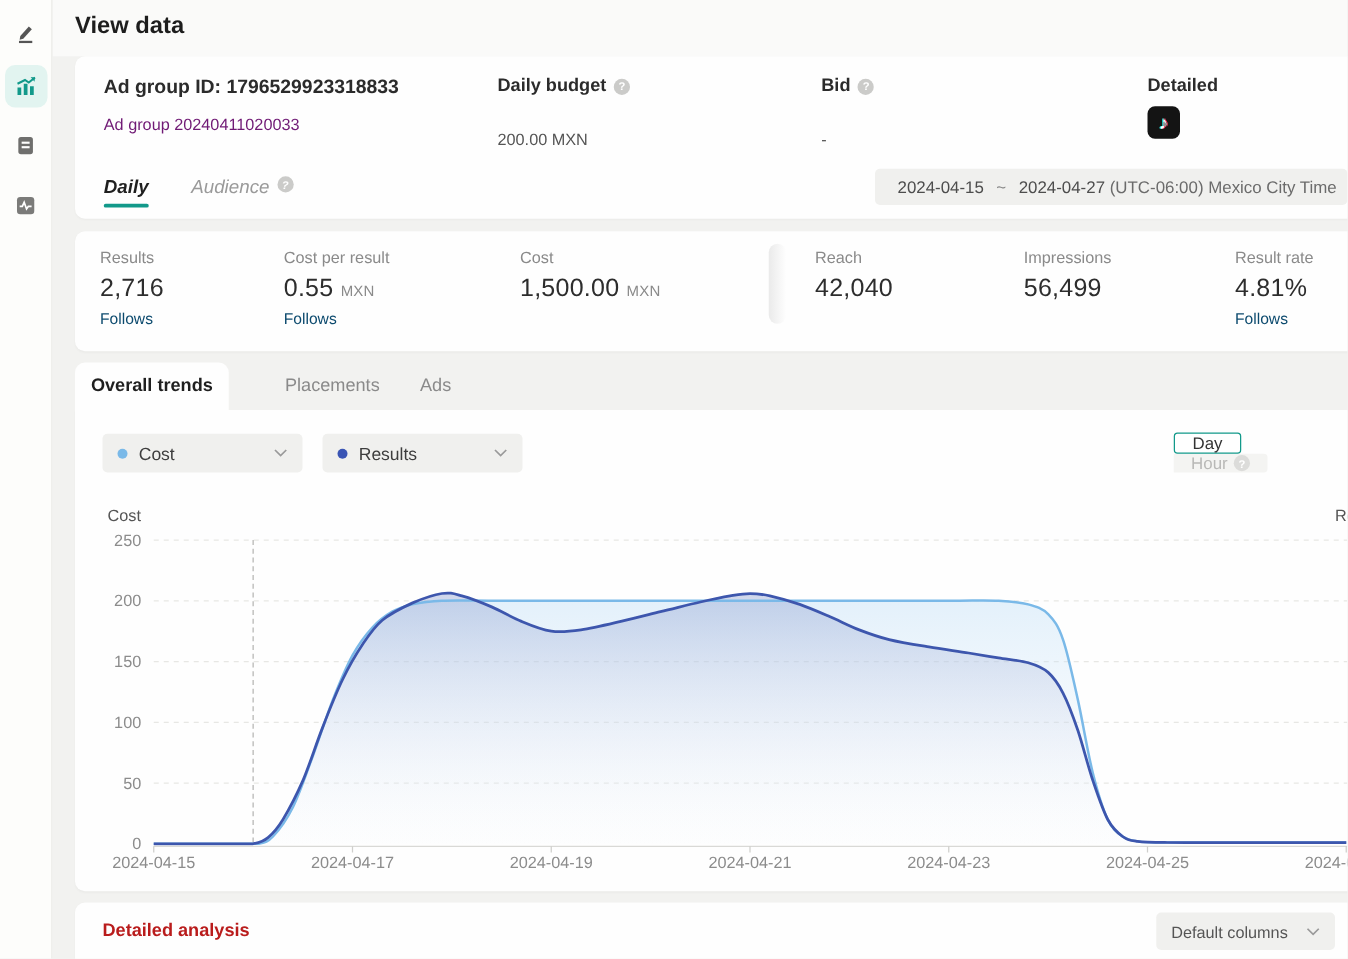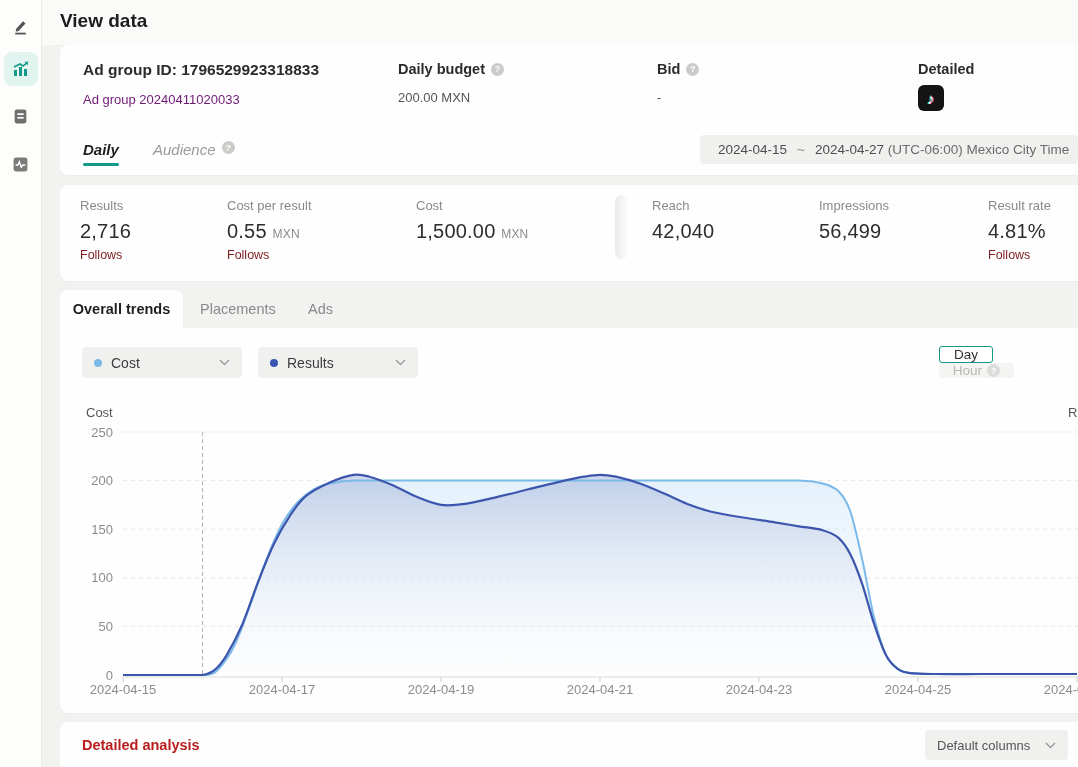--- a/index.html
+++ b/index.html
@@ -18,45 +18,45 @@
   
   .card { position:absolute; left:60px; width:1030px; background:#fefefe; border-radius:8px; box-shadow:0 1px 2px rgba(0,0,0,.03); }
   .card-info  { top:45px;  height:130px; }
   .card-stats { top:185px; height:96px; }
   .card-chart { top:328px; height:385px; border-top-left-radius:0; }
   .card-detail{ top:722px; height:60px; }
 
   
   .col-label { font-size:14.5px; font-weight:700; color:#2b2b2b; display:flex; align-items:center; gap:6px; }
   .info-col { position:absolute; top:16px; }
-  .info-sub { margin-top:13px; font-size:13px; color:#555; }
+  .info-sub { margin-top:27px; font-size:13px; color:#555; }
   .adgroup-name { margin-top:13px; font-size:13px; color:#701a75; }
   .help { display:inline-flex; width:13px; height:13px; border-radius:50%; background:#cbcbc9; color:#fff; font-size:9px; font-weight:700; align-items:center; justify-content:center; cursor:pointer; }
   .tiktok-badge { margin-top:8px; width:26px; height:26px; background:#141414; border-radius:6px; color:#fff; font-size:15px; display:flex; align-items:center; justify-content:center; text-shadow:1px 0 0 #fe2c55, -1px 0 0 #25f4ee; }
 
   
   .view-tab { position:absolute; top:96px; font-size:15px; cursor:pointer; display:flex; align-items:flex-start; gap:6px;font-style:italic; }
   .view-tab .underline { position:absolute; left:0; right:0; bottom:-8px; height:3px; border-radius:2px; background:#12998a; }
   .view-tab.active { font-weight:700; color:#1f1f1f; }
   .view-tab.inactive { color:#9a9a9a; }
 
   .date-pill { position:absolute; right:12px; top:90px; left:640px; height:29px; background:#f0f0ee; border-radius:4px; display:flex; align-items:center; gap:10px; padding:0 10px 0 18px; font-size:13.5px; color:#4d4d4d; cursor:pointer; white-space:nowrap; overflow:hidden; }
   .date-pill .tz { color:#6b6b6b; }
 
   
   .metric { position:absolute; top:13px; }
   .m-label { font-size:13px; color:#8a8a8a; }
   .m-val { margin-top:7px; font-size:20px; color:#2d2d2d; letter-spacing:.2px; }
   .m-unit { font-size:12px; color:#8a8a8a; }
-  .m-sub { margin-top:5px; font-size:12.5px; color:#7f1d1d; min-height:13px; }
+  .m-sub { margin-top:5px; font-size:12.5px; color:#0c4a6e; min-height:13px; }
   .scroll-shadow { position:absolute; left:555px; top:10px; width:14px; height:64px; border-radius:8px; background:linear-gradient(to right, rgba(90,90,90,.12), rgba(255,255,255,0)); }
 
   
   .trend-tab-active { position:absolute; left:60px; top:290px; width:123px; height:38px; background:#fefefe; border-radius:8px 8px 0 0; display:flex; align-items:center; justify-content:center; font-size:14.5px; font-weight:700; color:#1f1f1f; cursor:pointer; z-index:2; }
-  .trend-tab { position:absolute; top:290px; height:38px; display:flex; align-items:center; font-size:14.5px; color:#8a8a8a; cursor:pointer; }
+  .trend-tab { position:absolute; top:290px; height:38px; display:flex; align-items:center; font-size:14.5px; color:#8a8a8a; cursor:pointer;margin-left:28px; }
   .tt-placements { left:200px; } .tt-ads { left:308px; }
 
   
   .metric-select { position:absolute; top:19px; width:160px; height:31px; background:#f0f0ee; border-radius:4px; display:flex; align-items:center; padding:0 12px; gap:9px; font-size:14px; color:#3d3d3d; cursor:pointer; }
   .metric-select .spacer { flex:1; }
   .dot { width:8px; height:8px; border-radius:50%; }
   .sel-cost { left:22px; } .sel-results { left:198px; }
   .gran { position:absolute; top:18px; height:31px; display:flex;flex-direction:column; }
   .gran-day { width:54px; background:#fff; border:1px solid #12998a; border-radius:3px; display:flex; align-items:center; justify-content:center; font-size:13.5px; color:#333; cursor:pointer; z-index:2; }
   .gran-hour { width:75px; background:#f4f4f2; border-radius:0 3px 3px 0; display:flex; align-items:center; justify-content:center; gap:5px; font-size:13.5px; color:#b9b9b7; cursor:pointer;text-align:center; }

